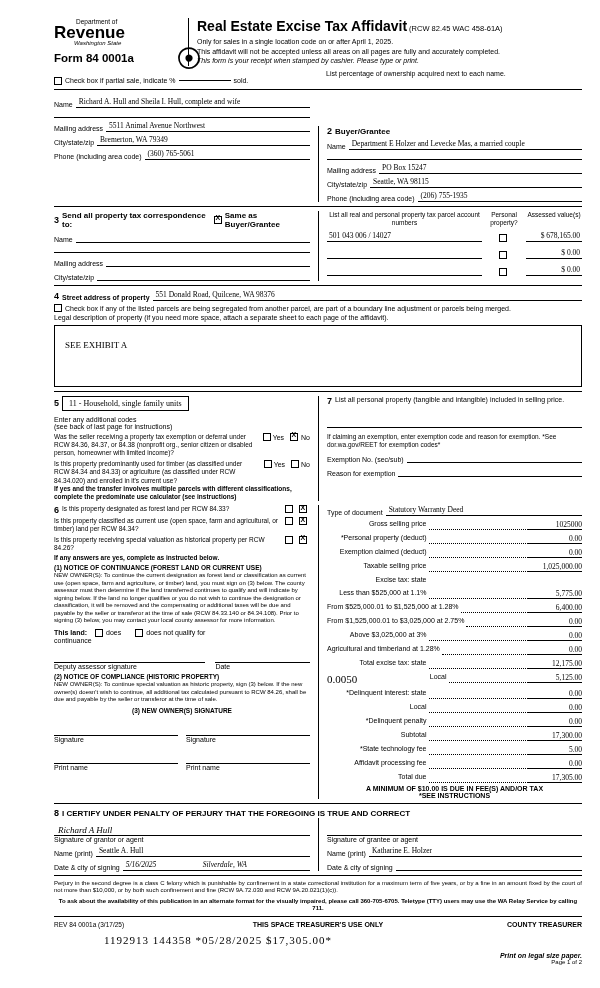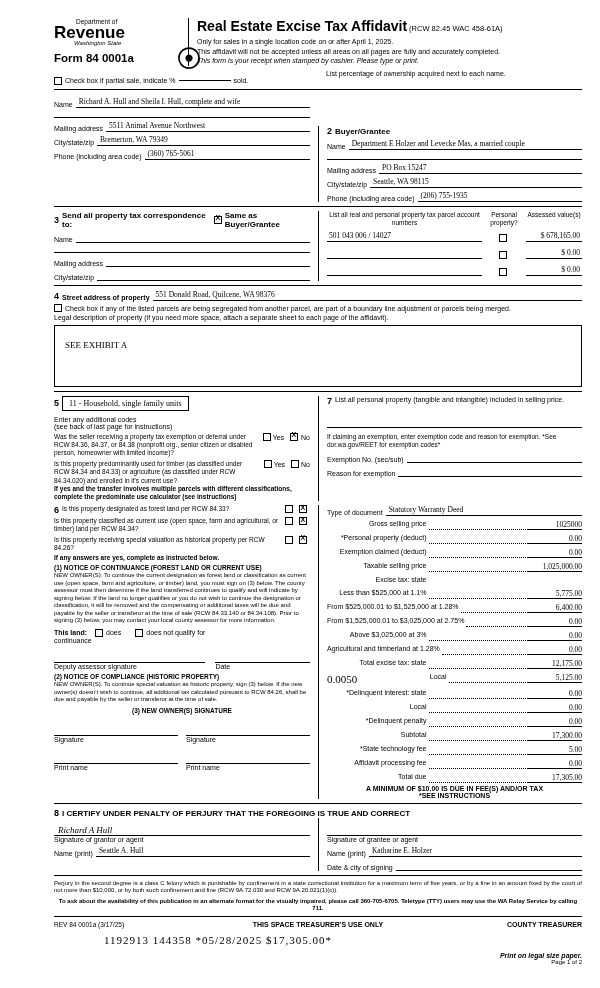--- a/index.html
+++ b/index.html
@@ -454,20 +454,27 @@
         <div class="sigline" style="margin-top:6px;">
               <span class="sg">Richard A Hull</span>
             </div>
         <div class="lbl">Signature of grantor or agent</div>
         <div class="fieldrow">
               <span class="lbl">Name (print)</span>
               <span class="fill">
                 <span>Seattle A. Hull</span>
               </span>
             </div>
+        <div class="fieldrow">
+              <span class="lbl">Date &amp; city of signing</span>
+              <span class="fill">
+                <span style="font-style:italic;">5/16/2025</span>
+                <span style="position:absolute;left:80px;bottom:1px;font-style:italic;font-family:'Liberation Serif',serif;font-size:7.5px;">Silverdale, WA</span>
+              </span>
+            </div>
       </div>
       <div class="col colR" style="border-left:1px solid #000;">
         <div class="sigline" style="margin-top:6px;"></div>
         <div class="lbl">Signature of grantee or agent</div>
         <div class="fieldrow">
               <span class="lbl">Name (print)</span>
               <span class="fill">
                 <span>Katharine E. Holzer</span>
               </span>
             </div>

